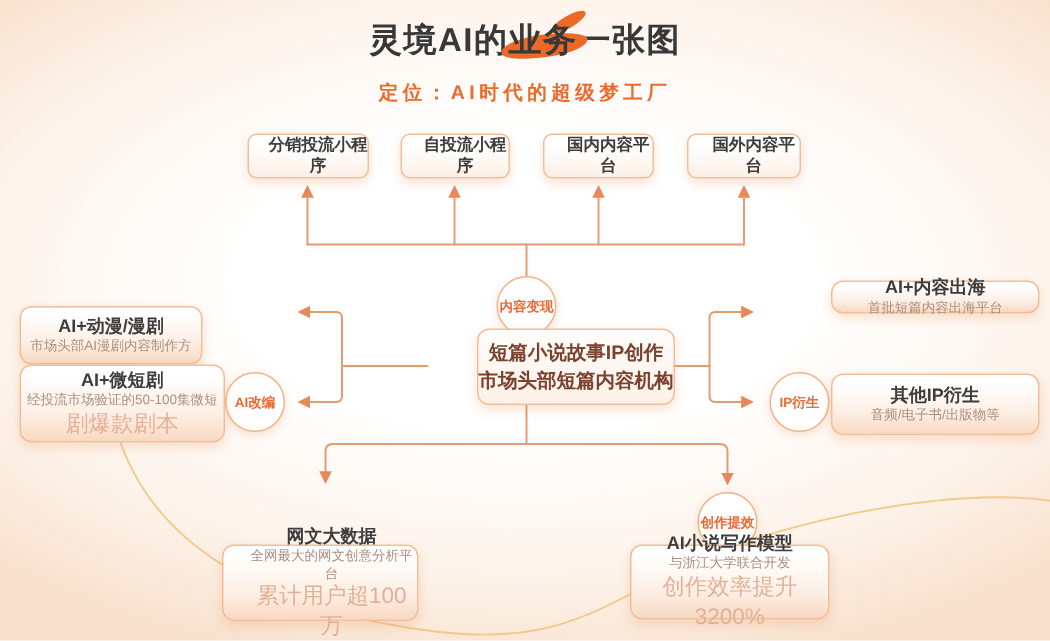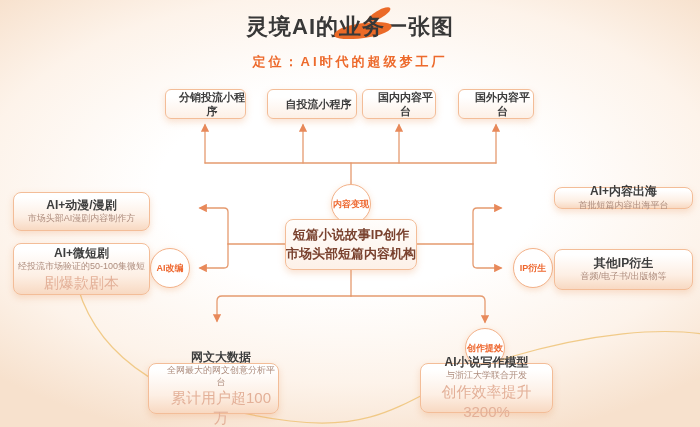--- a/index.html
+++ b/index.html
@@ -23,21 +23,21 @@
   .node{position:absolute;box-sizing:border-box;border:1px solid #f3bd98;border-radius:8px;
     background:linear-gradient(180deg,#ffffff 12%,#fdefe4 64%,#f8d9c2 100%);
     box-shadow:0 3px 7px rgba(233,150,95,.28);
     display:flex;flex-direction:column;align-items:center;justify-content:center;
     z-index:2;text-align:center;line-height:1.3;}
   .node .t{font-size:12px;font-weight:bold;color:#3d3d3d;}
   .node .s{font-size:9px;color:#ae8d7e;}
   .node .f{font-size:15px;color:#e3b098;}
   .topbox{border-radius:6px;background:linear-gradient(180deg,#ffffff 25%,#fdf0e6 100%);padding-left:13px;}
   .topbox .t{font-size:11px;}
-  .centerbox{background:linear-gradient(180deg,#fffdfb,#fdf1e8);}
+  .centerbox{background:linear-gradient(180deg,#fffdfb,#fdf1e8);margin-left:33px;}
   .centerbox .t{font-size:13px;color:#7a422f;line-height:1.45;}
 
   
   .badge{position:absolute;width:40px;height:40px;border-radius:50%;box-sizing:border-box;
     background:#ffffff;border:1px solid #f3b28a;box-shadow:0 2px 6px rgba(240,160,100,.30);
     display:flex;align-items:center;justify-content:center;z-index:1;
     font-size:9px;font-weight:bold;color:#ee6830;line-height:1;}
 </style>
 </head>
 <body>
@@ -73,41 +73,41 @@
     </g>
     <path d="M78,288 C100,360 170,406 290,421 C395,434 415,385 510,357 C595,332 662,328 702,334" stroke="#efc377" stroke-width="1.2" fill="none" opacity="0.85"></path>
   </svg>
 
   <div class="title"><span>灵境AI的</span><span class="hl"><i class="swoosh"></i><span>业务</span></span><span>一张图</span></div>
   <div class="subtitle">定位：AI时代的超级梦工厂</div>
 
   <div class="node topbox" style="left:165px;top:89px;width:81px;height:30px;">
     <div class="t">分销投流小程序</div>
   </div>
-  <div class="node topbox" style="left:267px;top:89px;width:90px;height:30px;">
+  <div class="node topbox" style="left:267px;top:89px;width:73px;height:30px;">
     <div class="t">自投流小程序</div>
   </div>
   <div class="node topbox" style="left:362px;top:89px;width:74px;height:30px;">
     <div class="t">国内内容平台</div>
   </div>
   <div class="node topbox" style="left:458px;top:89px;width:76px;height:30px;">
     <div class="t">国外内容平台</div>
   </div>
 
   <div class="badge" style="left:331px;top:184px;">内容变现</div>
   <div class="badge" style="left:150px;top:248px;">AI改编</div>
   <div class="badge" style="left:513px;top:248px;">IP衍生</div>
   <div class="badge" style="left:465px;top:328px;">创作提效</div>
 
   <div class="node centerbox" style="left:285px;top:219px;width:132px;height:51px;">
     <div class="t">短篇小说故事IP创作</div>
     <div class="t">市场头部短篇内容机构</div>
   </div>
 
-  <div class="node" style="left:13px;top:192px;width:137px;height:39px;text-align:center;">
+  <div class="node" style="left:13px;top:204px;width:122px;height:39px;text-align:center;">
     <div class="t">AI+动漫/漫剧</div>
     <div class="s">市场头部AI漫剧内容制作方</div>
   </div>
   <div class="node" style="left:13px;top:243px;width:137px;height:52px;">
     <div class="t">AI+微短剧</div>
     <div class="s">经投流市场验证的50-100集微短</div>
     <div class="f">剧爆款剧本</div>
   </div>
 
   <div class="node" style="left:554px;top:187px;width:139px;height:22px;">

